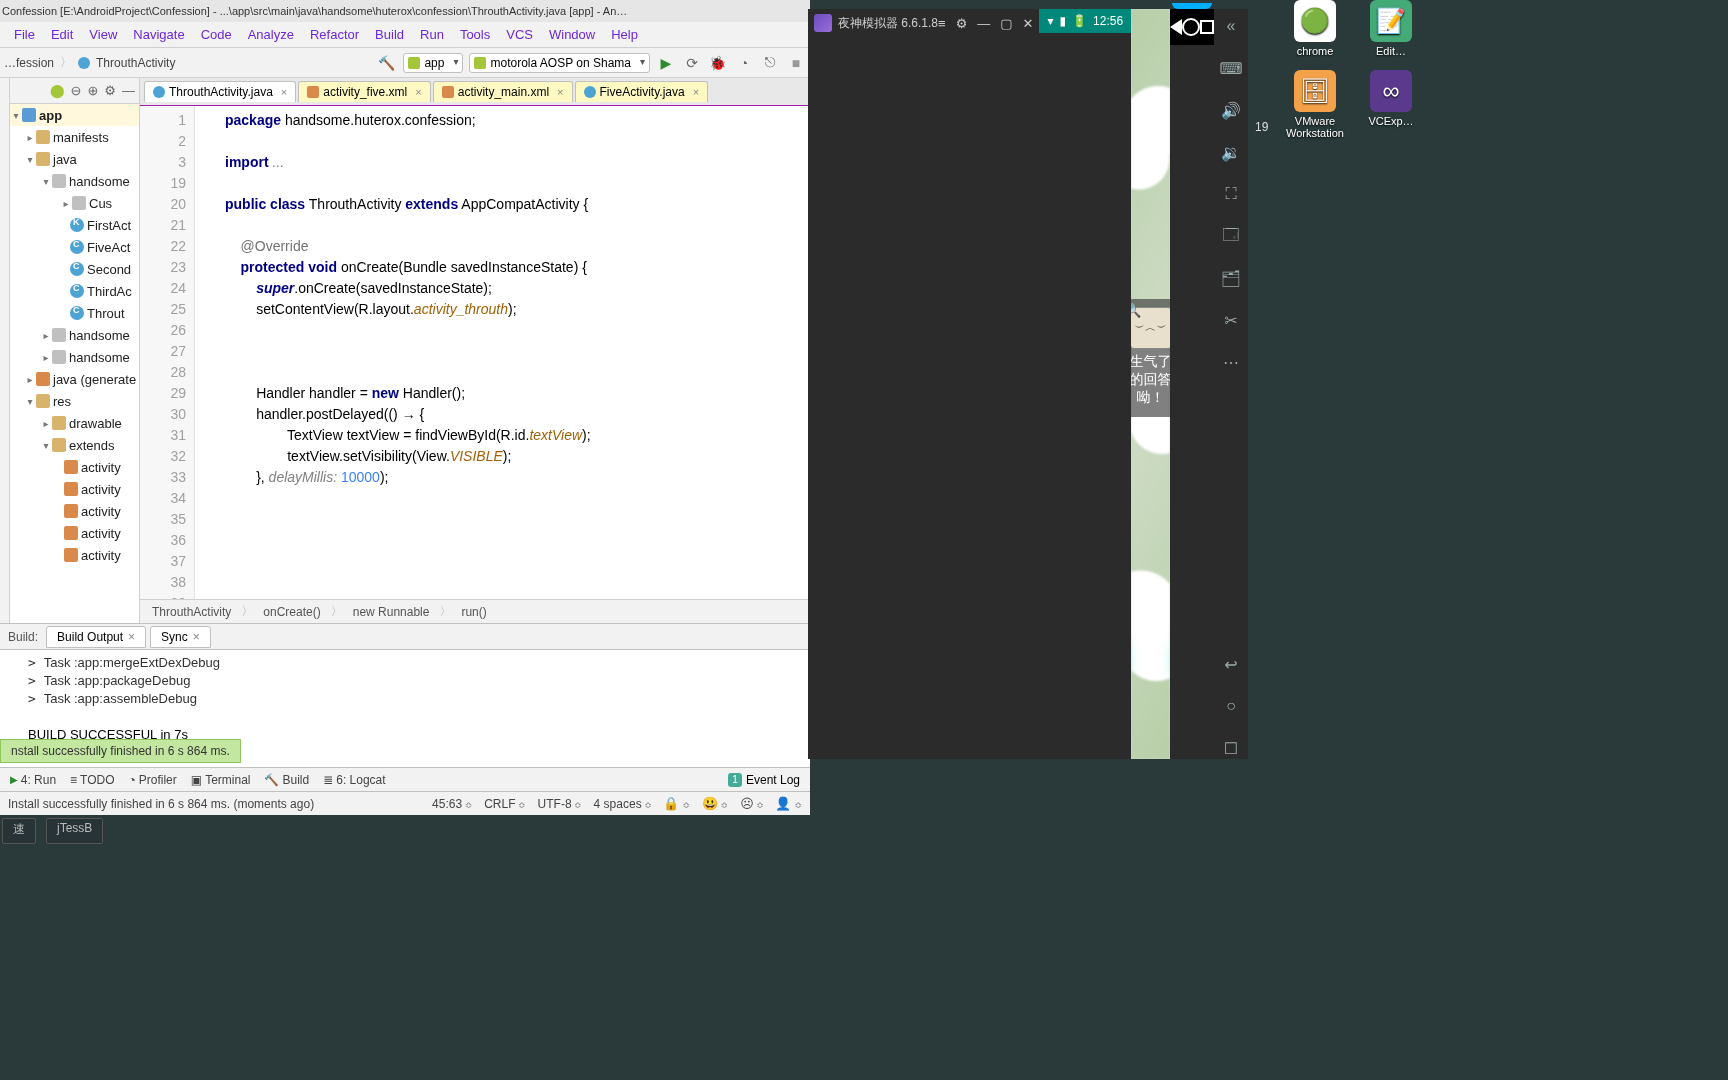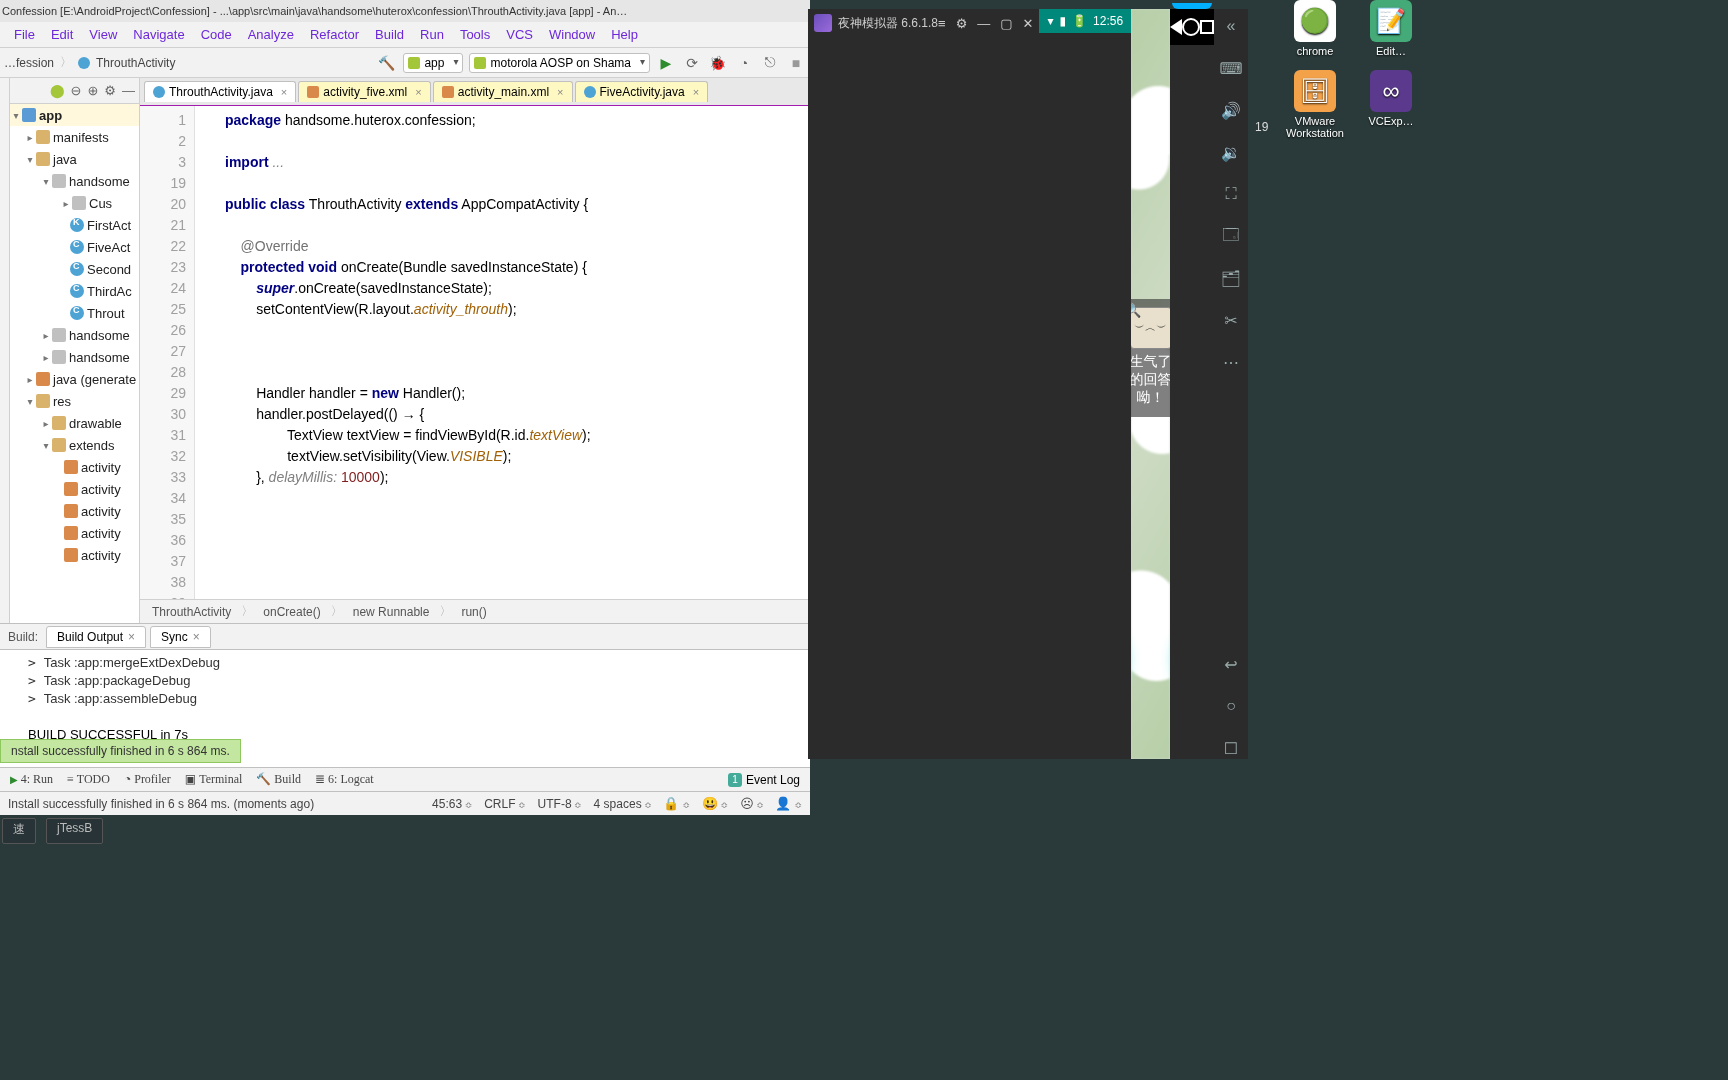--- a/index.html
+++ b/index.html
@@ -62,21 +62,21 @@
 #ed-tabs .tab .x { color: #888; font-size: 11px; margin-left: 4px; }
 
 
 #ed-body { flex: 1; display: flex; background: #fff; font-family: "Consolas", "Courier New", monospace; font-size: 14px; overflow: hidden; }
 #ed-gutter { width: 55px; text-align: right; color: #a0a0a0; padding: 4px 8px 4px 4px; background: #f7f7f7; border-right: 1px solid #e0e0e0; line-height: 21px; user-select: none; }
 #ed-gutter .ln { height: 21px; position: relative; }
 #ed-code { flex: 1; padding: 4px 4px 4px 30px; line-height: 21px; white-space: pre; color: #000; }
 .kw { color: #000080; font-weight: bold; }
 .ann { color: #737373; }
 .fld { color: #a16207; font-style: italic; }
-.lit { color: #7f1d1d; }
+.lit { color: #3b82f6; }
 .cmt { color: #808080; font-style: italic; }
 .sup { font-style: italic; }
 
 
 #ed-crumb { height: 24px; background: #f2f2f2; border-top: 1px solid #d0d0d0; font-size: 12px; color: #555; display: flex; align-items: center; padding-left: 12px; gap: 10px; }
 #ed-crumb .sep { color: #aaa; }
 
 
 #build-tabs { height: 26px; background: #f2f2f2; border-top: 1px solid #c0c0c0; display: flex; align-items: center; font-size: 12px; }
 #build-tabs .lbl { padding: 0 8px; color: #555; }
@@ -84,21 +84,21 @@
 #build-tabs .btab .x { color: #888; }
 #build-out { height: 118px; background: #fff; border-top: 1px solid #c0c0c0; font-family: "Consolas", monospace; font-size: 13px; color: #333; padding: 4px 8px 4px 28px; line-height: 18px; overflow: hidden; position: relative; }
 #build-out .succ { color: #000; }
 
 
 #balloon { position: absolute; left: 0; bottom: 52px; background: #c3e6a1; border: 1px solid #8fc75f; padding: 4px 10px; font-size: 12px; color: #2a4; color:#333; }
 
 
 #tool-bar { height: 24px; background: #f2f2f2; border-top: 1px solid #c0c0c0; display: flex; align-items: center; font-size: 12px; justify-content: space-between; padding: 0 10px; }
 #tool-bar .tools { display: flex; gap: 14px; color: #444; }
-#tool-bar .tools span { display: flex; align-items: center; gap: 3px; font-family: Liberation Serif, serif; }
+#tool-bar .tools span { display: flex; align-items: center; gap: 3px; }
 #tool-bar .tools .run::before { content: "▶"; color: #2e8b2e; font-size: 10px; }
 #tool-bar .evlog { display: flex; align-items: center; gap: 4px; }
 #tool-bar .evlog::before { content: "1"; background: #4a9; color: #fff; width: 14px; height: 14px; border-radius: 3px; font-size: 10px; display: inline-flex; align-items: center; justify-content: center; }
 
 
 #status { height: 24px; background: #f2f2f2; border-top: 1px solid #c0c0c0; font-size: 12px; color: #444; display: flex; align-items: center; justify-content: space-between; padding: 0 8px; }
 #status .right { display: flex; gap: 12px; align-items: center; }
 #status .right span::after { content: " ≎"; color: #888; font-size: 9px; }
 #status .right .lock { font-size: 13px; }
 

